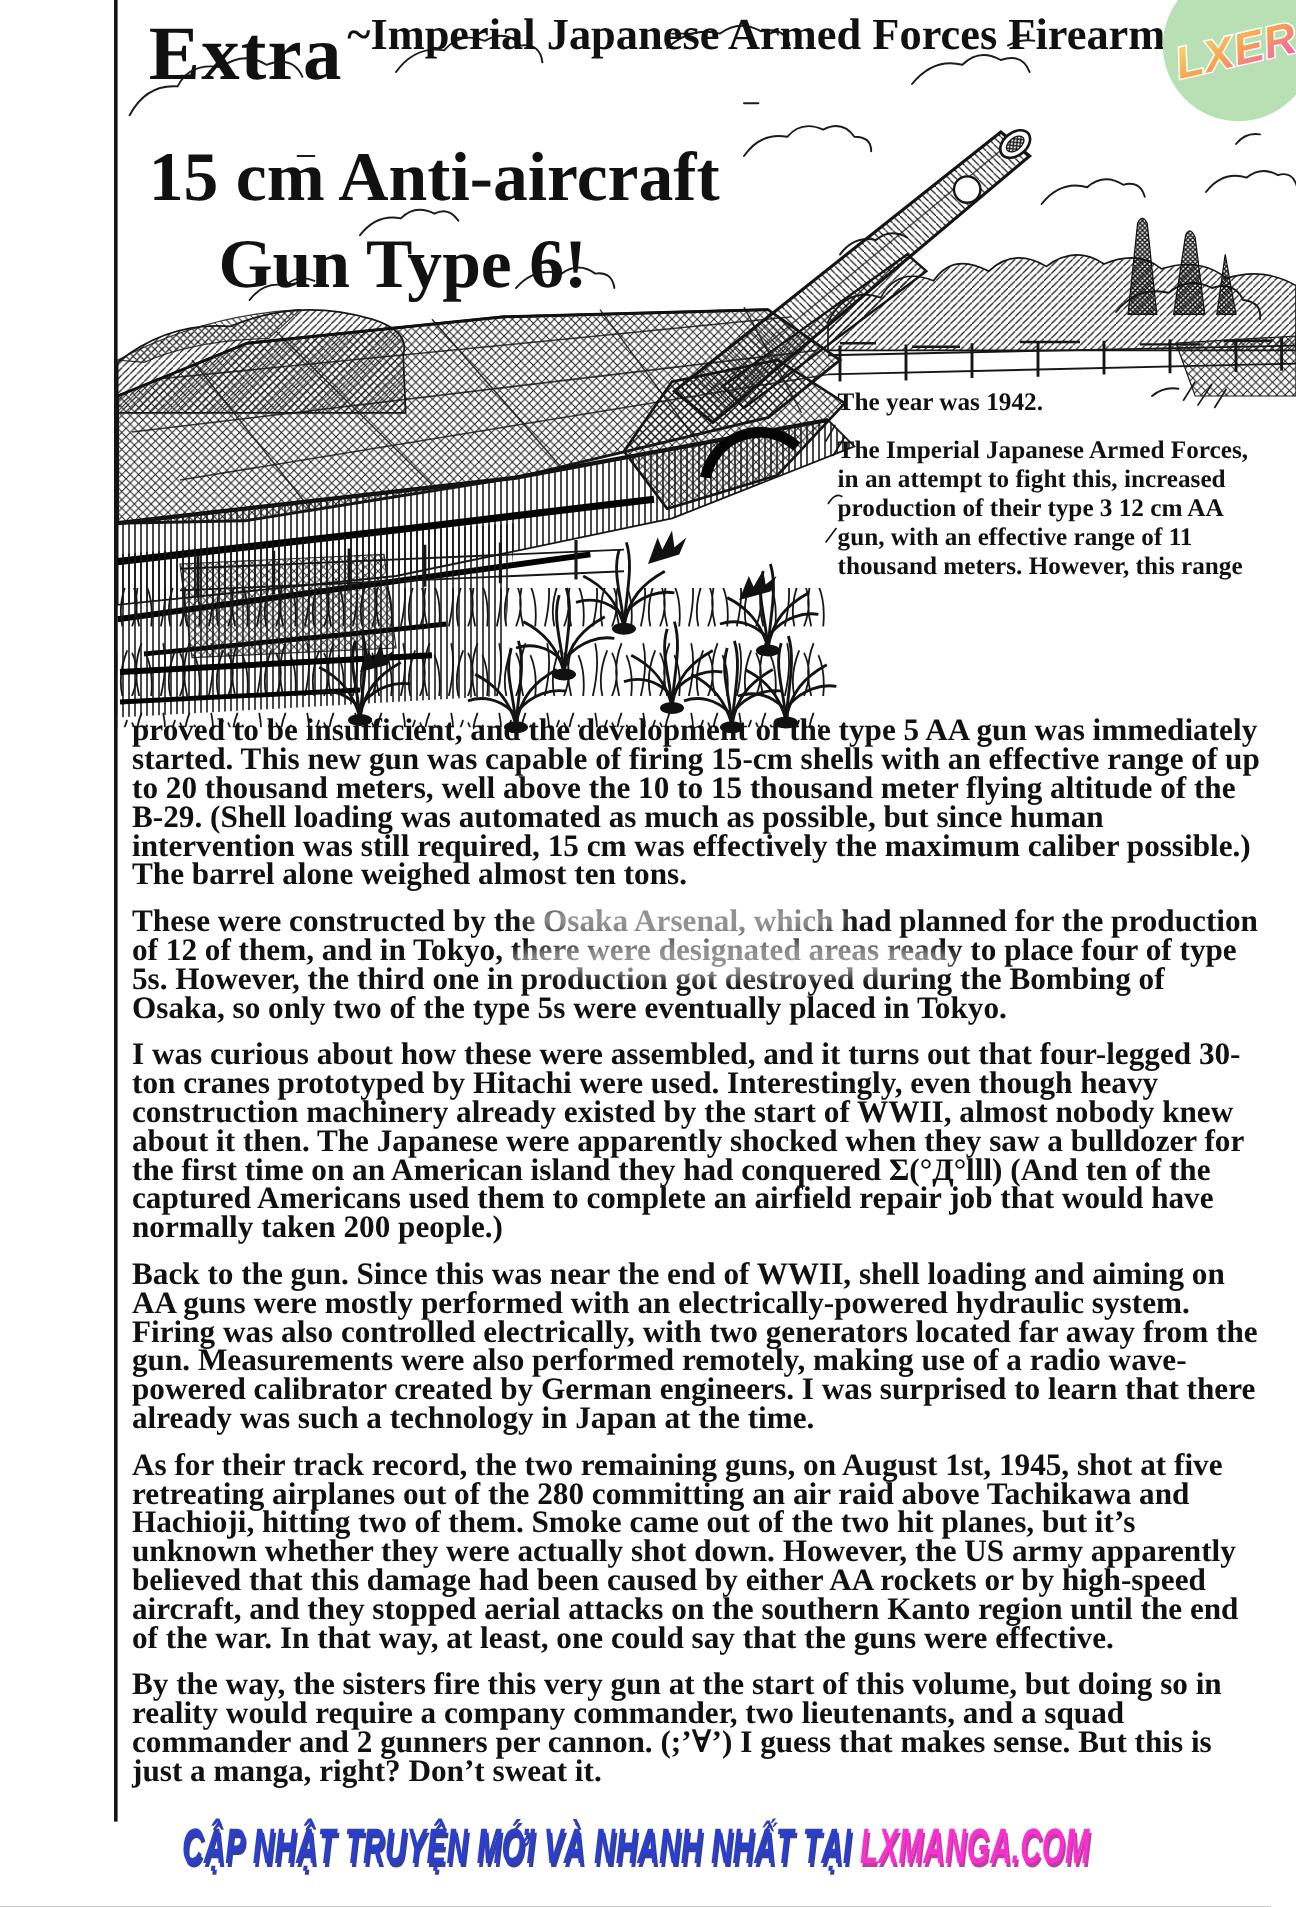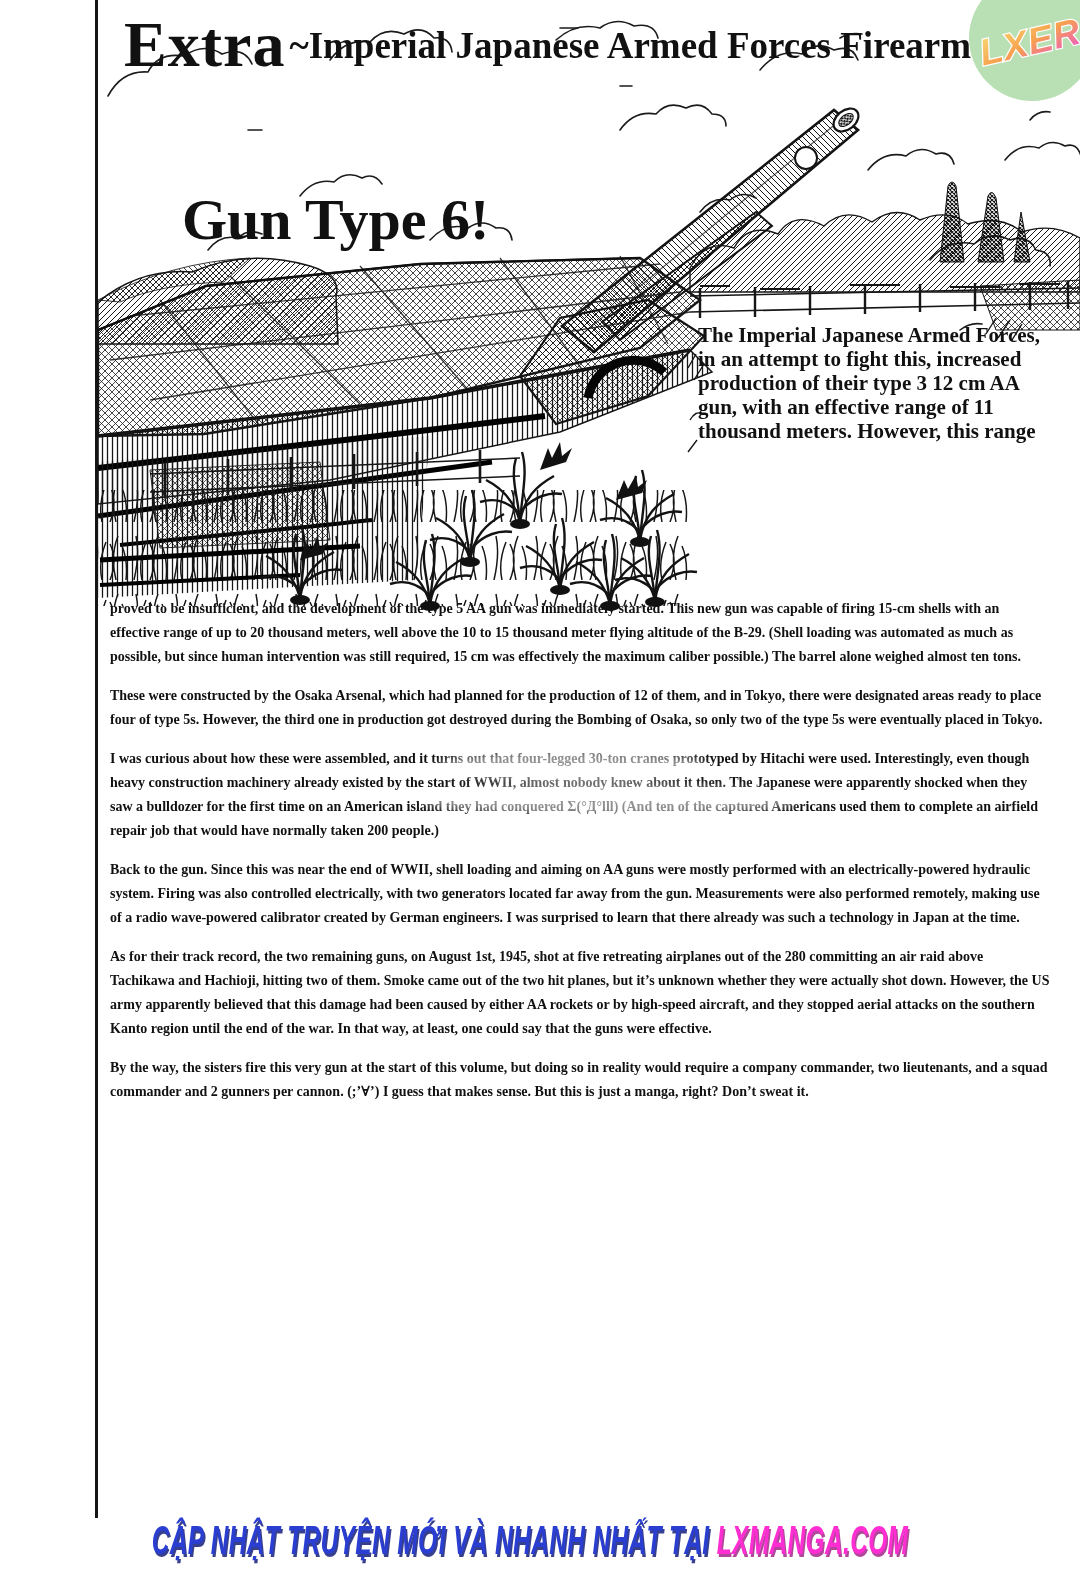--- a/index.html
+++ b/index.html
@@ -4,34 +4,34 @@
 <style>
   html,body { margin:0; padding:0; background:#777; }
   .page {
     position:relative; width:1080px; height:1589px; margin:0 auto;
     background:#ffffff; overflow:hidden; color:#111;
     font-family:"Liberation Serif","DejaVu Serif",serif;
   }
   .illo { position:absolute; left:0; top:0; width:1080px; height:612px; }
   .border-left { position:absolute; left:95px; top:0; width:3px; height:1518px; background:#141414; }
 
-  .header { position:absolute; left:124px; top:8px; display:flex; align-items:center; gap:4px; white-space:nowrap; }
+  .header { position:absolute; left:124px; top:8px; display:flex; align-items:flex-start; gap:4px; white-space:nowrap; }
   .extra   { font-size:64px; font-weight:700; letter-spacing:1px; }
   .subtitle{ font-size:37px; font-weight:700; }
   .title-l1{ position:absolute; left:124px; top:114px; font-size:58px; font-weight:700; white-space:nowrap; }
   .title-l2{ position:absolute; left:182px; top:186px; font-size:58px; font-weight:700; white-space:nowrap; }
 
   .logo { position:absolute; left:962px; top:-26px; width:142px; height:138px; }
 
   .intro-col { position:absolute; left:698px; top:323px; width:362px;
     font-size:21px; line-height:24px; font-weight:700; }
   .intro-col p { margin:0 0 16px 0; }
 
   .body-col { position:absolute; left:110px; top:597px; width:940px;
-    font-size:14px; line-height:24px; font-weight:700; }
+    font-size:26px; line-height:24px; font-weight:700; }
   .body-col p { margin:0 0 15px 0; }
 
   .fadeblob { position:absolute; background:rgba(255,255,255,.55); filter:blur(5px); border-radius:50%; pointer-events:none; }
   .blob1 { left:436px; top:750px; width:272px; height:32px; }
   .blob2 { left:420px; top:784px; width:380px; height:32px; }
 
   .footer { position:absolute; left:0; top:1520px; width:1060px; text-align:center; white-space:nowrap;
     font-family:"Liberation Sans","DejaVu Sans",sans-serif; font-weight:900; font-style:italic;
     font-size:34px; letter-spacing:.5px; transform:scale(.72,1.22); transform-origin:530px 50%; }
   .footer .blue { text-shadow:2px 3px 0 rgba(20,30,120,.85); }
@@ -157,38 +157,40 @@
 
     <path d="M688,368 l8,-14 M694,380 l10,-16 M690,420 q6,-10 12,-6 M688,452 l9,-12" stroke="#161616" stroke-width="1.4" fill="none"></path>
   </svg>
 
   <div class="border-left"></div>
 
   <div class="header">
     <span class="extra">Extra</span>
     <span class="subtitle">~Imperial Japanese Armed Forces Firearms~</span>
   </div>
+  <div class="title-l1">15 cm Anti-aircraft</div>
   <div class="title-l2">Gun Type 6!</div>
 
   <div class="logo">
     <svg viewBox="0 0 142 138" width="142" height="138">
       <defs>
         <linearGradient id="lgl" x1="0" y1="0" x2="1" y2="1">
           <stop offset="0" stop-color="#f8e27a"></stop>
             <stop offset=".45" stop-color="#f7a14e"></stop>
           <stop offset=".75" stop-color="#ef6aa8"></stop>
             <stop offset="1" stop-color="#b27ae8"></stop>
         </linearGradient>
       </defs>
       <circle cx="70" cy="64" r="63" fill="#b9dfb4"></circle>
       <text x="16" y="80" transform="rotate(-13 70 64)" font-family="Liberation Sans, DejaVu Sans, sans-serif" font-size="37" font-weight="bold" font-style="italic" fill="url(#lgl)" stroke="#ffffff" stroke-width="2.4" paint-order="stroke" letter-spacing="1">LXERS</text>
     </svg>
   </div>
 
   <div class="intro-col">
+    <p>The year was 1942.</p>
     <p>The Imperial Japanese Armed Forces, in an attempt to fight this, increased production of their type 3 12 cm AA gun, with an effective range of 11 thousand meters. However, this range</p>
   </div>
 
   <div class="body-col">
     <p>proved to be insufficient, and the development of the type 5 AA gun was immediately started. This new gun was capable of firing 15-cm shells with an effective range of up to 20 thousand meters, well above the 10 to 15 thousand meter flying altitude of the B-29. (Shell loading was automated as much as possible, but since human intervention was still required, 15 cm was effectively the maximum caliber possible.) The barrel alone weighed almost ten tons.</p>
     <p>These were constructed by the Osaka Arsenal, which had planned for the production of 12 of them, and in Tokyo, there were designated areas ready to place four of type 5s. However, the third one in production got destroyed during the Bombing of Osaka, so only two of the type 5s were eventually placed in Tokyo.</p>
     <p>I was curious about how these were assembled, and it turns out that four-legged 30-ton cranes prototyped by Hitachi were used. Interestingly, even though heavy construction machinery already existed by the start of WWII, almost nobody knew about it then. The Japanese were apparently shocked when they saw a bulldozer for the first time on an American island they had conquered Σ(°Д°lll) (And ten of the captured Americans used them to complete an airfield repair job that would have normally taken 200 people.)</p>
     <p>Back to the gun. Since this was near the end of WWII, shell loading and aiming on AA guns were mostly performed with an electrically-powered hydraulic system. Firing was also controlled electrically, with two generators located far away from the gun. Measurements were also performed remotely, making use of a radio wave-powered calibrator created by German engineers. I was surprised to learn that there already was such a technology in Japan at the time.</p>
     <p>As for their track record, the two remaining guns, on August 1st, 1945, shot at five retreating airplanes out of the 280 committing an air raid above Tachikawa and Hachioji, hitting two of them. Smoke came out of the two hit planes, but it’s unknown whether they were actually shot down. However, the US army apparently believed that this damage had been caused by either AA rockets or by high-speed aircraft, and they stopped aerial attacks on the southern Kanto region until the end of the war. In that way, at least, one could say that the guns were effective.</p>
     <p>By the way, the sisters fire this very gun at the start of this volume, but doing so in reality would require a company commander, two lieutenants, and a squad commander and 2 gunners per cannon. (;’∀’) I guess that makes sense. But this is just a manga, right? Don’t sweat it.</p>

